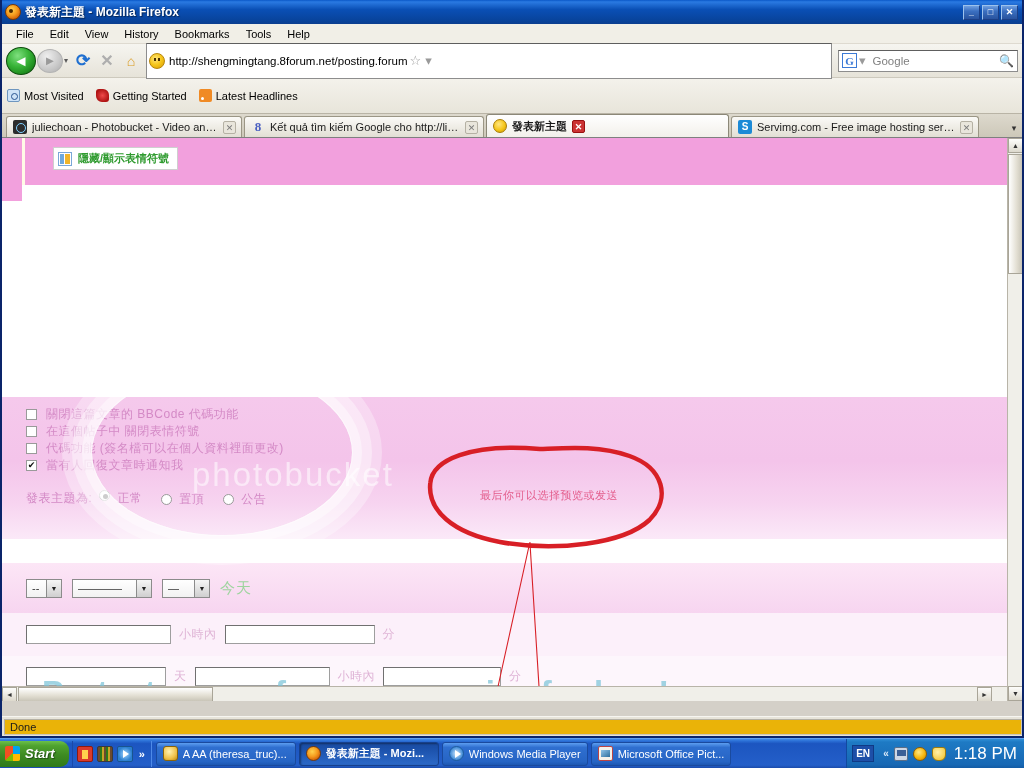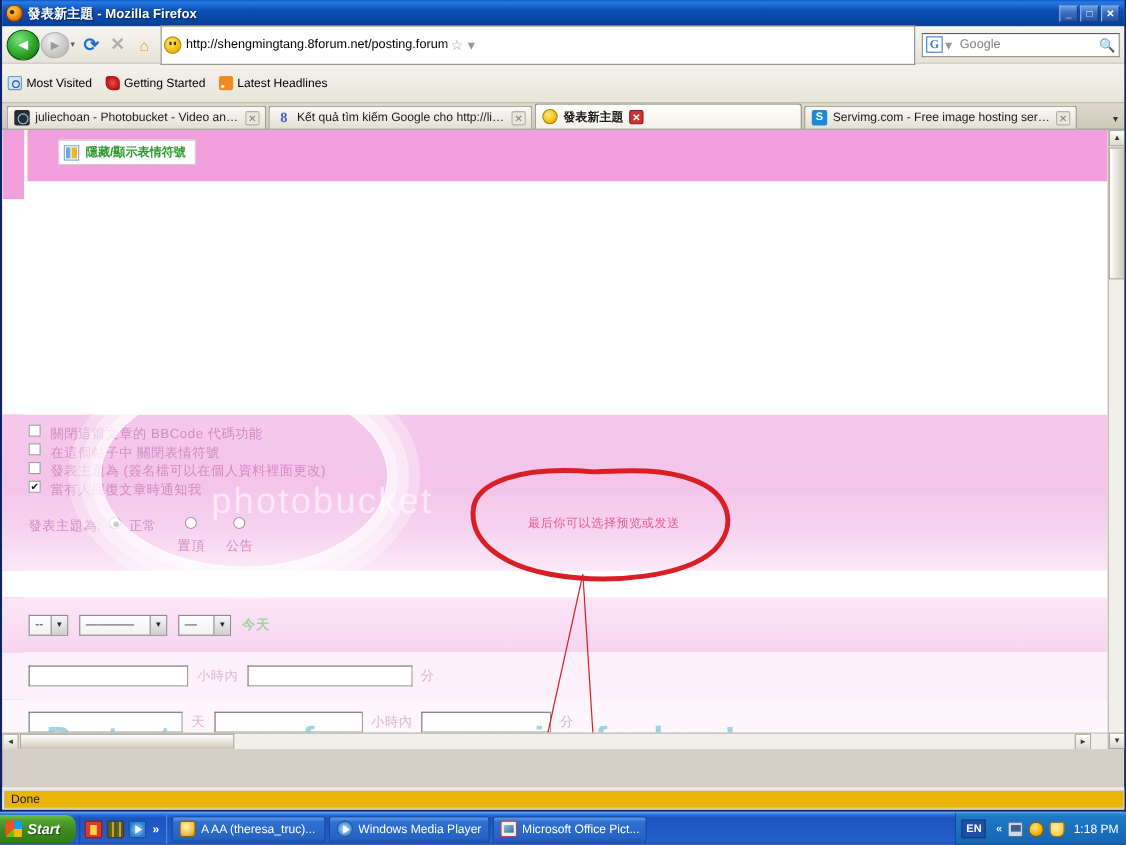--- a/index.html
+++ b/index.html
@@ -205,38 +205,38 @@
   #emoti-btn .sq:after{content:"";position:absolute;left:6px;top:1px;width:5px;height:10px;background:#f0b429;}
 
   #white-gap { position:absolute; left:20px; top:47px; right:0; height:16px; background:#fff; }
   #white-band { position:absolute; left:0; top:63px; right:0; height:196px; background:#fff; }
 
   
   #options {
     position:absolute; left:0; top:259px; right:0; height:142px;
     background: linear-gradient(to bottom,#f5c9ec 0%, #f4c4ea 45%, #f7d4f0 75%, #fbe9f8 100%);
   }
-  .opt-row { display:flex; align-items:flex-start; gap:9px; padding-left:24px; height:17px; }
+  .opt-row { display:flex; align-items:center; gap:9px; padding-left:24px; height:17px; }
   .cb {
     width:11px;height:11px;background:#fff;border:1px solid #9a9a9a;
     display:flex;align-items:center;justify-content:center;
     font-size:9px; line-height:1; color:#111; flex:0 0 auto;
   }
   .opt-label { font-size:12px; color:#d48ac6; letter-spacing:.5px; }
   #radio-row {
     display:flex; gap:7px; padding-left:24px;
     margin-top:16px; height:18px;
   }
   #radio-row .rlbl { font-size:12px; color:#d48ac6; letter-spacing:.5px; }
   .rb {
     width:11px;height:11px;border-radius:50%;background:#fff;border:1px solid #9a9a9a;
     position:relative; flex:0 0 auto;
   }
   .rb.on:after{content:"";position:absolute;left:2.5px;top:2.5px;width:5px;height:5px;background:#333;border-radius:50%;}
-  .rb-group{ display:flex; align-items:center; gap:7px; margin-left:12px;flex-direction:column;}
+  .rb-group{ display:flex; align-items:center; gap:7px; margin-left:12px;}
 
   #white-band2 { position:absolute; left:0; top:401px; right:0; height:24px; background:#fff; }
 
   
   #date-row {
     position:absolute; left:0; top:425px; right:0; height:50px;
     background: linear-gradient(to bottom,#fce6f6,#f7d5f0);
     display:flex; align-items:center; padding-left:24px; gap:10px;
   }
   .sel {
@@ -245,21 +245,21 @@
     padding-left:5px; font-size:11px; color:#333;
   }
   .sel .arrow {
     width:15px;height:17px;margin-left:auto;
     background: linear-gradient(to bottom,#f6f6f6,#cfcfcf);
     border-left:1px solid #8b8b8b;
     display:flex;align-items:center;justify-content:center;
     font-size:7px;color:#222;
   }
   .sel.s1 { width:36px; } .sel.s2 { width:80px; } .sel.s3 { width:48px; }
-  #date-row .today { font-size:12px; color:#9ed49e; letter-spacing:1px; font-weight:bold;}
+  #date-row .today { font-size:15px; color:#9ed49e; letter-spacing:1px; font-weight:normal;}
 
   
   #inp-row1 {
     position:absolute; left:0; top:475px; right:0; height:43px;
     background:#fcf0fa;
     display:flex; align-items:center; padding-left:24px; gap:8px;
   }
   #inp-row2 {
     position:absolute; left:0; top:518px; right:0; height:40px;
     background:#fdf6fc;
@@ -440,37 +440,46 @@
     border:1px solid #0f3a85;
     display:flex;align-items:center;justify-content:center;
     font-size:10px; font-weight:bold; margin-right:4px;
   }
   .tray-chev { color:#dceaf8; font-size:10px; font-weight:bold;}
   .tray-ico { width:14px;height:14px;border-radius:50%;}
   .tray-ico.net{ background:#cdd7e5; border:1px solid #5a6e88; border-radius:2px; position:relative;}
   .tray-ico.net:after{content:"";position:absolute;left:2px;top:2px;width:9px;height:6px;background:#3a5f96;}
   .tray-ico.smile{ background: radial-gradient(circle at 40% 35%, #ffe680 0%,#f5b60d 55%,#c07f02 100%); border:1px solid #8f5c00;}
   .tray-ico.shield{ background: radial-gradient(circle at 40% 35%,#fff0a8,#f0c024); border:1px solid #9b7a10; border-radius:3px 3px 6px 6px;}
-  #tray .clock { font-size:11px; margin-left:3px; }
+  #tray .clock { font-size:17px; margin-left:3px; }
 </style>
 </head>
 <body>
 
 <div id="window">
 
   <div id="titlebar">
     <span class="ff-icon"></span>
     <span class="title-text">發表新主題 - Mozilla Firefox</span>
     <span class="win-btns">
       <span class="win-btn">_</span>
       <span class="win-btn">□</span>
       <span class="win-btn">✕</span>
     </span>
   </div>
 
+  <div id="menubar">
+    <span class="mi">File</span>
+    <span class="mi">Edit</span>
+    <span class="mi">View</span>
+    <span class="mi">History</span>
+    <span class="mi">Bookmarks</span>
+    <span class="mi">Tools</span>
+    <span class="mi">Help</span>
+  </div>
 
   <div id="navbar">
     <span class="nav-back">◄</span>
     <span class="nav-fwd">►</span>
     <span class="nav-caret">▾</span>
     <span class="nav-ico reload-ico">⟳</span>
     <span class="nav-ico stop-ico">✕</span>
     <span class="nav-ico home-ico">⌂</span>
 
     <div class="urlbar">
@@ -548,21 +557,21 @@
         <div class="opt-row">
           <span class="cb"></span>
           <span class="opt-label">關閉這篇文章的 BBCode 代碼功能</span>
         </div>
         <div class="opt-row">
           <span class="cb"></span>
           <span class="opt-label">在這個帖子中 關閉表情符號</span>
         </div>
         <div class="opt-row">
           <span class="cb"></span>
-          <span class="opt-label">發表主題為 (簽名檔可以在個人資料裡面更改)</span>
+          <span class="opt-label">代碼功能 (簽名檔可以在個人資料裡面更改)</span>
         </div>
         <div class="opt-row">
           <span class="cb">✔</span>
           <span class="opt-label">當有人回復文章時通知我</span>
         </div>
 
         <div id="radio-row">
           <span class="rlbl">發表主題為:</span>
           <span class="rb on"></span>
           <span class="rlbl">正常</span>
@@ -657,20 +666,24 @@
     <span class="ql-ico ql2"></span>
     <span class="ql-ico ql3"></span>
     <span class="ql-more">»</span>
   </div>
 
   <div id="tasks">
     <div class="task">
       <span class="tk-ico aa"></span>
       <span class="tk-label">A AA (theresa_truc)...</span>
     </div>
+    <div class="task active">
+      <span class="tk-ico ff"></span>
+      <span class="tk-label">發表新主題 - Mozi...</span>
+    </div>
     <div class="task">
       <span class="tk-ico wmp"></span>
       <span class="tk-label">Windows Media Player</span>
     </div>
     <div class="task">
       <span class="tk-ico opic"></span>
       <span class="tk-label">Microsoft Office Pict...</span>
     </div>
   </div>
 

